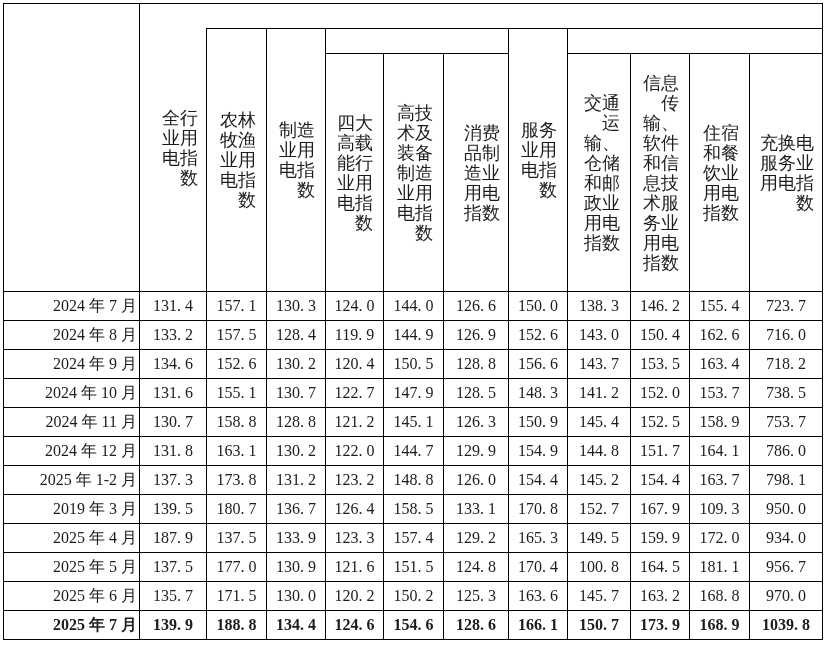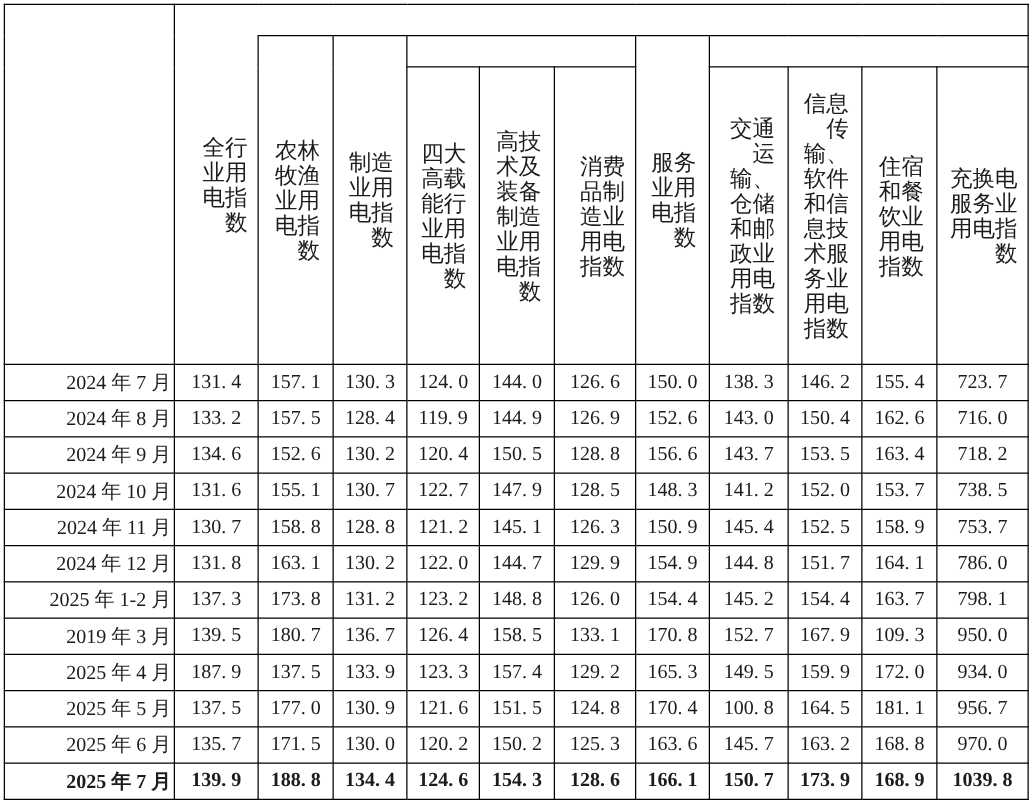--- a/index.html
+++ b/index.html
@@ -252,21 +252,21 @@
           <td>163. 2</td>
           <td>168. 8</td>
           <td>970. 0</td>
         </tr>
         <tr class="bold">
           <td class="rowlabel">2025 年 7 月</td>
           <td>139. 9</td>
           <td>188. 8</td>
           <td>134. 4</td>
           <td>124. 6</td>
-          <td>154. 3</td>
+          <td>154. 6</td>
           <td>128. 6</td>
           <td>166. 1</td>
           <td>150. 7</td>
           <td>173. 9</td>
           <td>168. 9</td>
           <td>1039. 8</td>
         </tr>
       </tbody>
   </table>
 </div>

